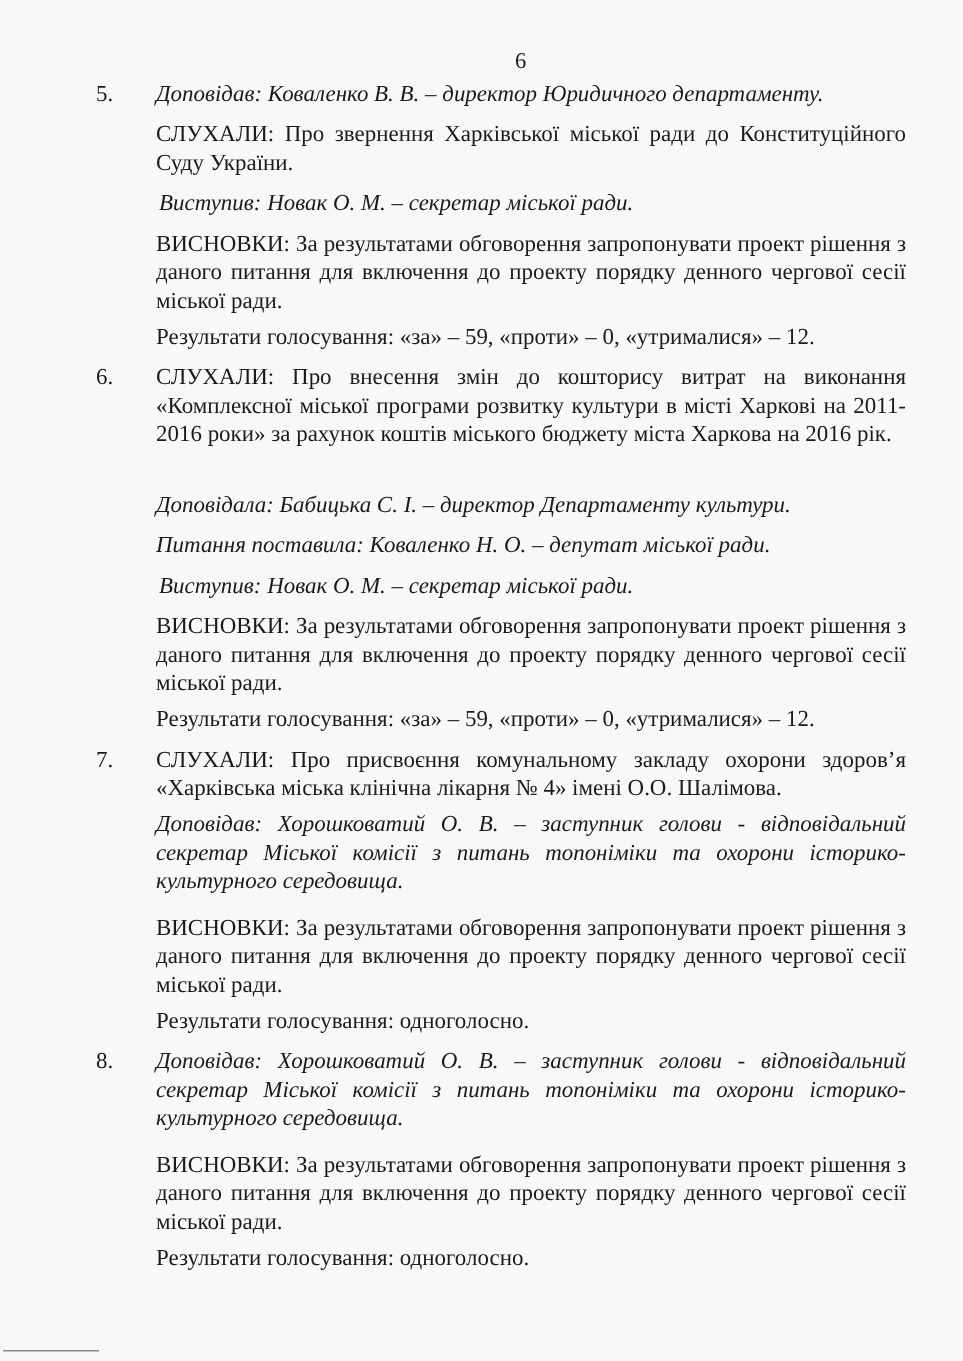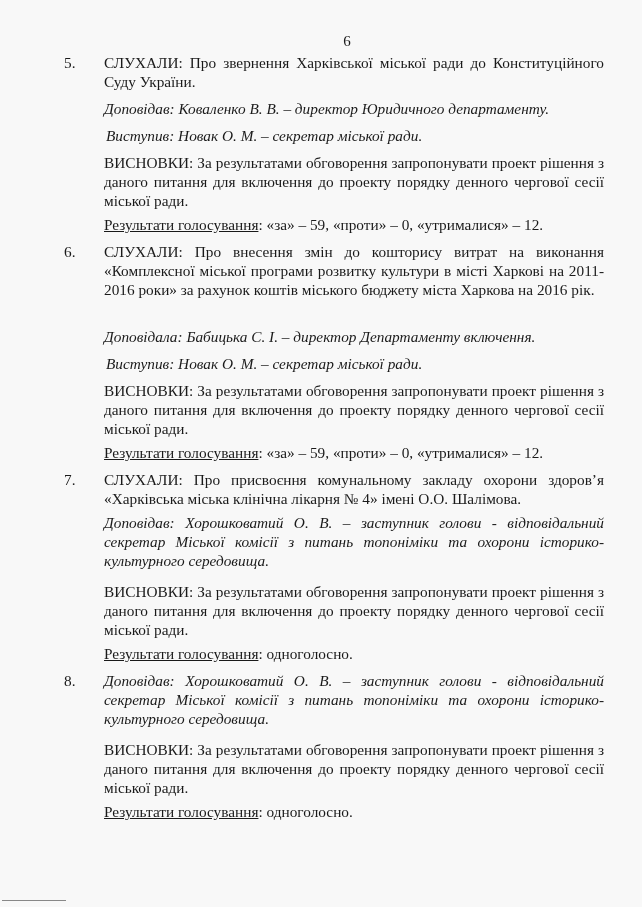--- a/index.html
+++ b/index.html
@@ -16,47 +16,48 @@
   }
   .content {
     position: absolute; top: 53px; left: 64px; width: 540px;
     font-size: 15.3px; line-height: 19px;
   }
   .item { position: relative; padding-left: 40px; }
   .item-num { position: absolute; left: 0; top: 0; }
   .para { margin: 0 0 8px 0; text-align: justify; }
   .para.tight { margin-bottom: 5px; }
   .it { font-style: italic; }
-  .u { text-decoration: underline; }
+  .u { }
   .item { margin-bottom: 8px; }
   .bottom-line {
     position: absolute; left: 2px; top: 900px; width: 64px; height: 1px;
     background: #888;
   }
 </style>
 </head>
 <body>
 
 <div class="page-number">6</div>
 
 <div class="content">
 
   <div class="item">
     <span class="item-num">5.</span>
+    <p class="para it">Доповідав: Коваленко В. В. – директор Юридичного департаменту.</p>
     <p class="para"><span>СЛУХАЛИ:</span><span> Про звернення Харківської міської ради до Конституційного Суду України.</span></p>
-    <p class="para it">Доповідав: Коваленко В. В. – директор Юридичного департаменту.</p>
     <p class="para it" style="padding-left:2px">Виступив: Новак О. М. – секретар міської ради.</p>
     <p class="para tight"><span>ВИСНОВКИ:</span><span> За результатами обговорення  запропонувати проект рішення з даного питання для включення до проекту порядку денного чергової сесії міської ради.</span></p>
     <p class="para"><span class="u">Результати голосування</span><span>: «за» – 59,  «проти» – 0,  «утрималися» – 12.</span></p>
   </div>
 
   <div class="item">
     <span class="item-num">6.</span>
     <p class="para" style="margin-bottom:28px"><span>СЛУХАЛИ:</span><span> Про внесення змін до кошторису витрат на виконання «Комплексної міської програми розвитку культури в місті Харкові на 2011-2016 роки» за рахунок коштів міського бюджету міста Харкова на 2016 рік.</span></p>
-    <p class="para it">Доповідала: Бабицька С. І. – директор Департаменту включення.</p>
+    <p class="para it">Доповідала: Бабицька С. І. – директор Департаменту культури.</p>
+    <p class="para it">Питання поставила: Коваленко Н. О. – депутат міської ради.</p>
     <p class="para it" style="padding-left:2px">Виступив: Новак О. М. – секретар міської ради.</p>
     <p class="para tight"><span>ВИСНОВКИ:</span><span> За результатами обговорення  запропонувати проект рішення з даного питання для включення до проекту порядку денного чергової сесії міської ради.</span></p>
     <p class="para"><span class="u">Результати голосування</span><span>: «за» – 59,  «проти» – 0,  «утрималися» – 12.</span></p>
   </div>
 
   <div class="item">
     <span class="item-num">7.</span>
     <p class="para tight"><span>СЛУХАЛИ:</span><span> Про присвоєння комунальному закладу охорони здоров’я «Харківська міська клінічна лікарня № 4»  імені  О.О. Шалімова.</span></p>
     <p class="para it" style="margin-bottom:12px">Доповідав: Хорошковатий О. В.  –  заступник  голови  -  відповідальний секретар Міської комісії з питань топоніміки та охорони історико-культурного середовища.</p>
     <p class="para tight"><span>ВИСНОВКИ:</span><span> За результатами обговорення  запропонувати проект рішення з даного питання для включення до проекту порядку денного чергової сесії міської ради.</span></p>

